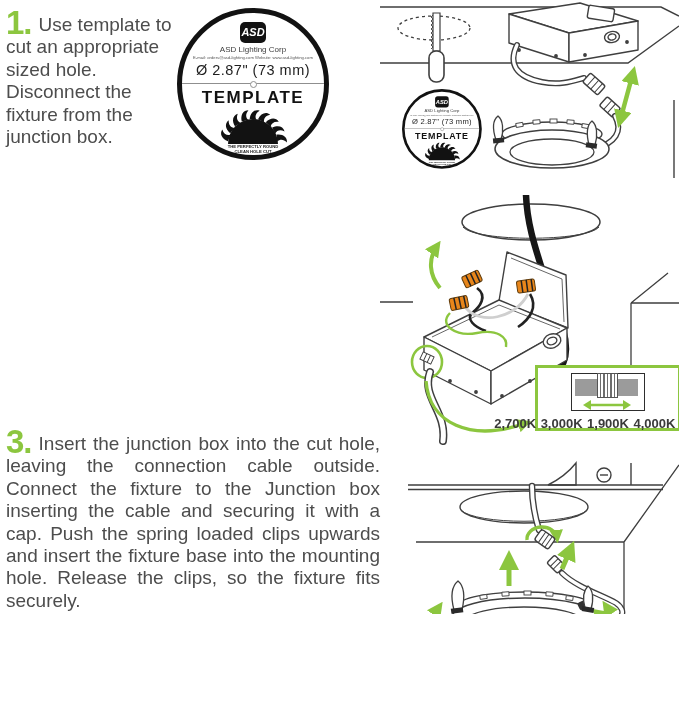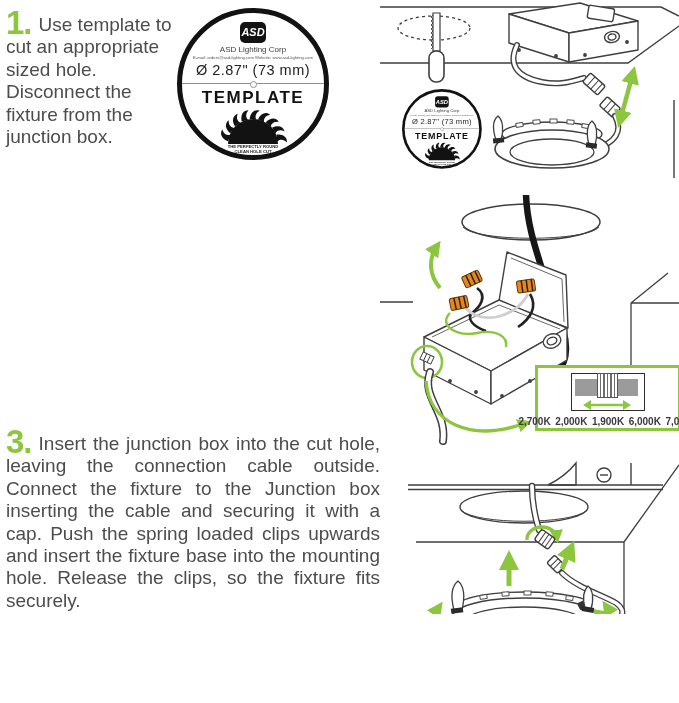--- a/index.html
+++ b/index.html
@@ -47,21 +47,21 @@
   .ct-switch{width:74px;height:38px;margin:5px auto 0;border:1.5px solid #2e2e2e;box-sizing:border-box;
              position:relative;}
   .ct-row{position:absolute;left:3px;top:4px;width:65px;height:19px;display:flex;align-items:center;}
   .ct-block{background:#9b9b9b;height:17px;}
   .ct-block.left{width:22px;}
   .ct-block.right{width:20px;}
   .ct-slider{width:21px;height:25px;margin-top:-4px;border:1px solid #555;box-sizing:border-box;
              background:repeating-linear-gradient(90deg,#fff 0 2px,#6e6e6e 2px 3.5px);}
   .ct-arrow{position:absolute;left:10px;top:25px;}
   .ct-labels{display:flex;justify-content:center;gap:4.5px;margin-top:5px;
-             font-size:10px;font-weight:bold;color:#3a3a3a;white-space:nowrap;}
+             font-size:13px;font-weight:bold;color:#3a3a3a;white-space:nowrap;}
 
   
   #footer-title{position:absolute;left:0;top:659px;width:679px;text-align:center;
                 font-size:27px;font-weight:bold;color:#8CC63F;letter-spacing:0.5px;}
   #footer-title span{display:inline-block;transform:scaleX(0.8);transform-origin:center;}
 </style>
 </head>
 <body>
 
 <div id="sheet">
@@ -262,23 +262,23 @@
         <div class="ct-block right"></div>
       </div>
       <svg class="ct-arrow" width="50" height="12" viewBox="0 0 50 12">
         <line x1="8" y1="6" x2="42" y2="6" stroke="#8CC63F" stroke-width="2.6"></line>
         <path d="M9,1 L1,6 L9,11 Z" fill="#8CC63F"></path>
         <path d="M41,1 L49,6 L41,11 Z" fill="#8CC63F"></path>
       </svg>
     </div>
     <div class="ct-labels">
       <span>2,700K</span>
-      <span>2,000K</span>
+      <span>3,000K</span>
       <span>1,900K</span>
-      <span>6,000K</span>
+      <span>4,000K</span>
       <span>7,000K</span>
     </div>
   </div>
 
   <svg class="illus" id="svg3" width="299" height="210" viewBox="0 0 299 210">
     <defs>
       <marker id="ah3" viewBox="0 0 10 10" refX="6" refY="5" markerWidth="4" markerHeight="4" orient="auto-start-reverse">
         <path d="M0,0 L10,5 L0,10 Z" fill="#8CC63F"></path>
       </marker>
     </defs>

